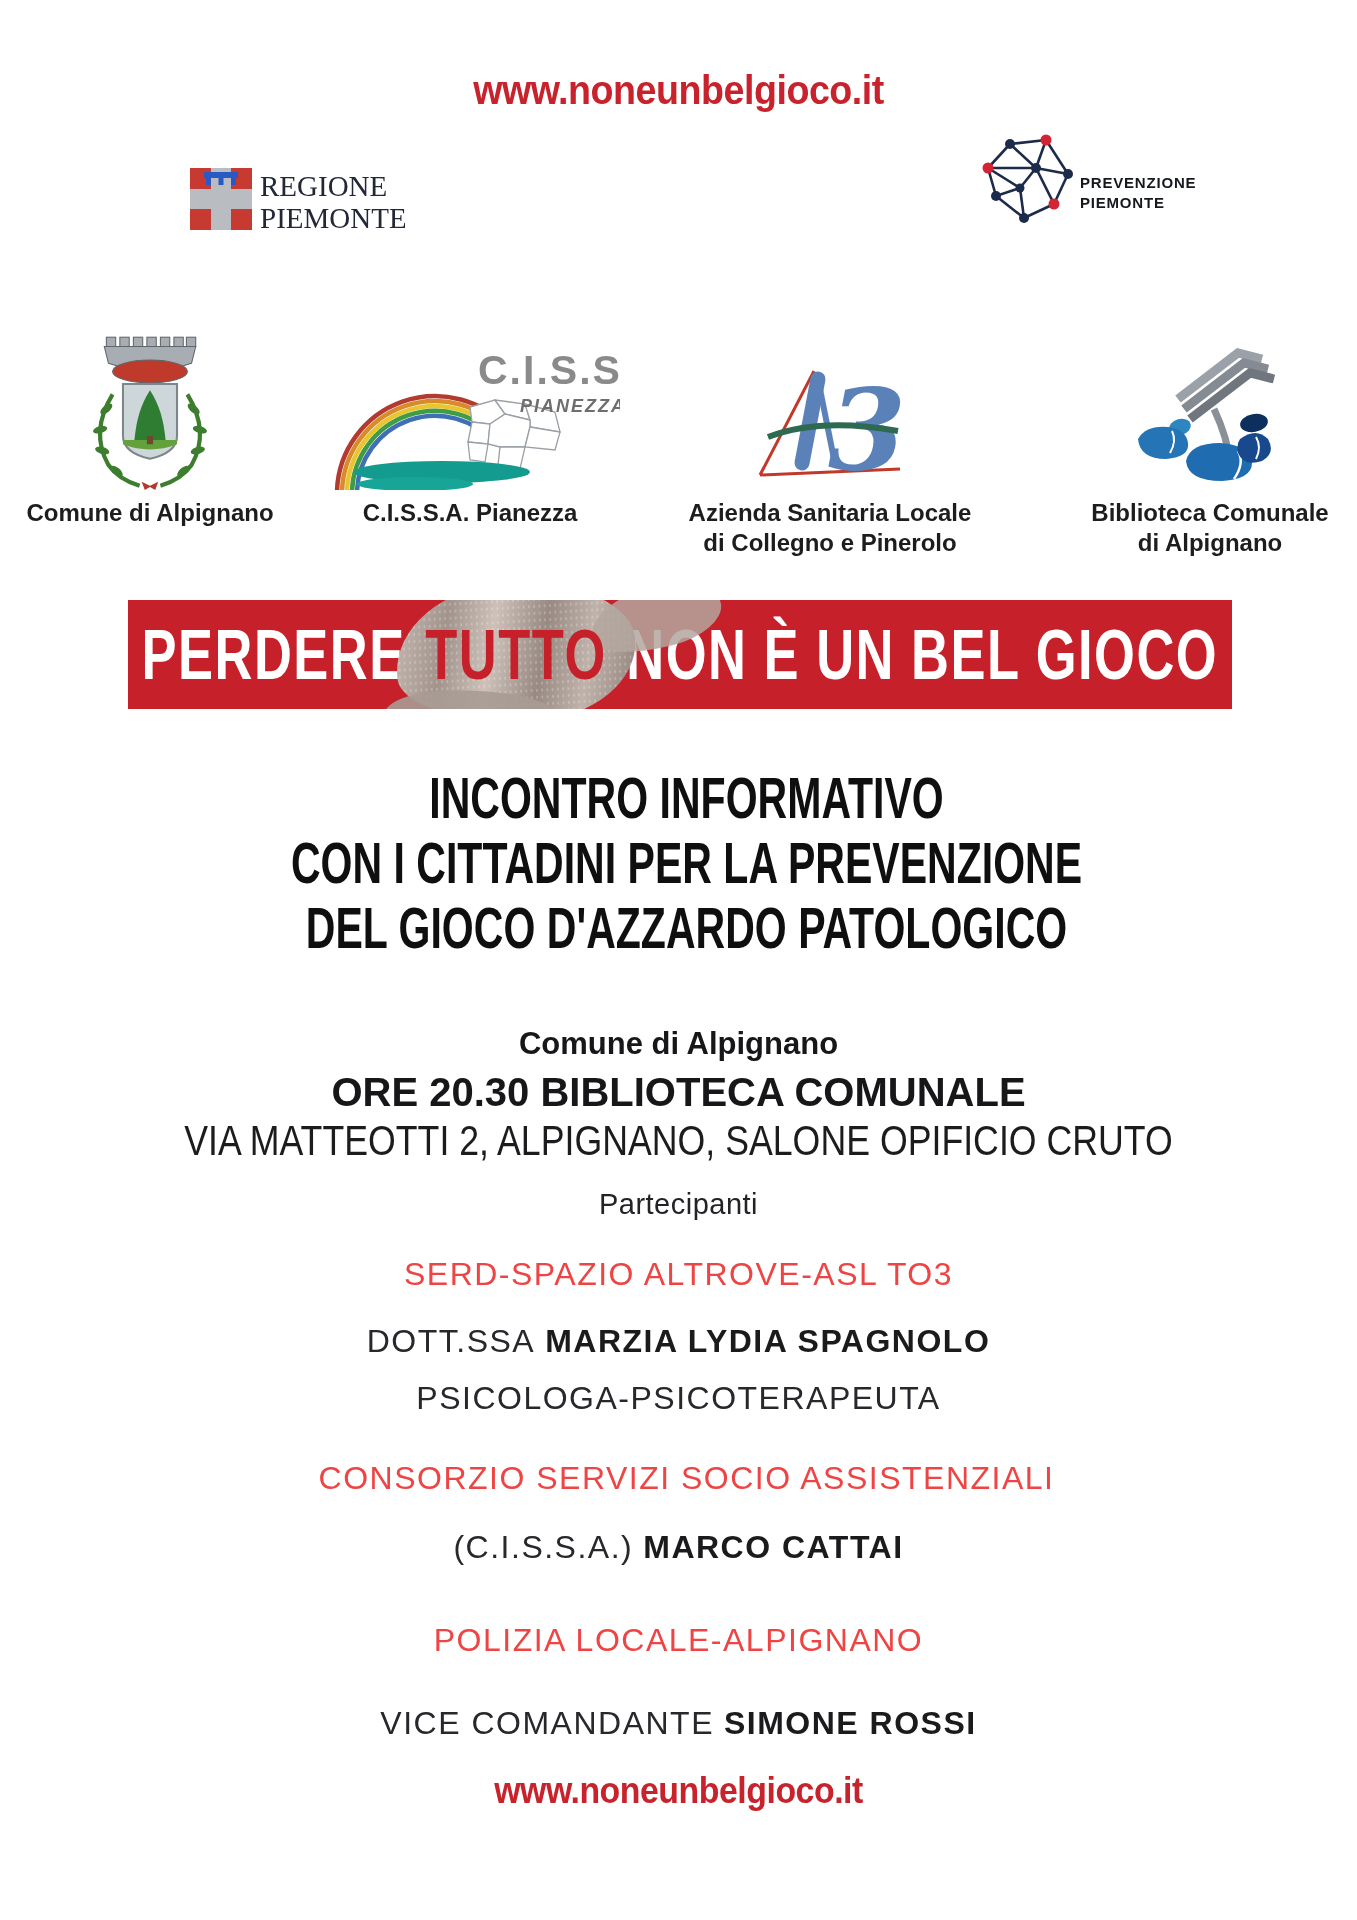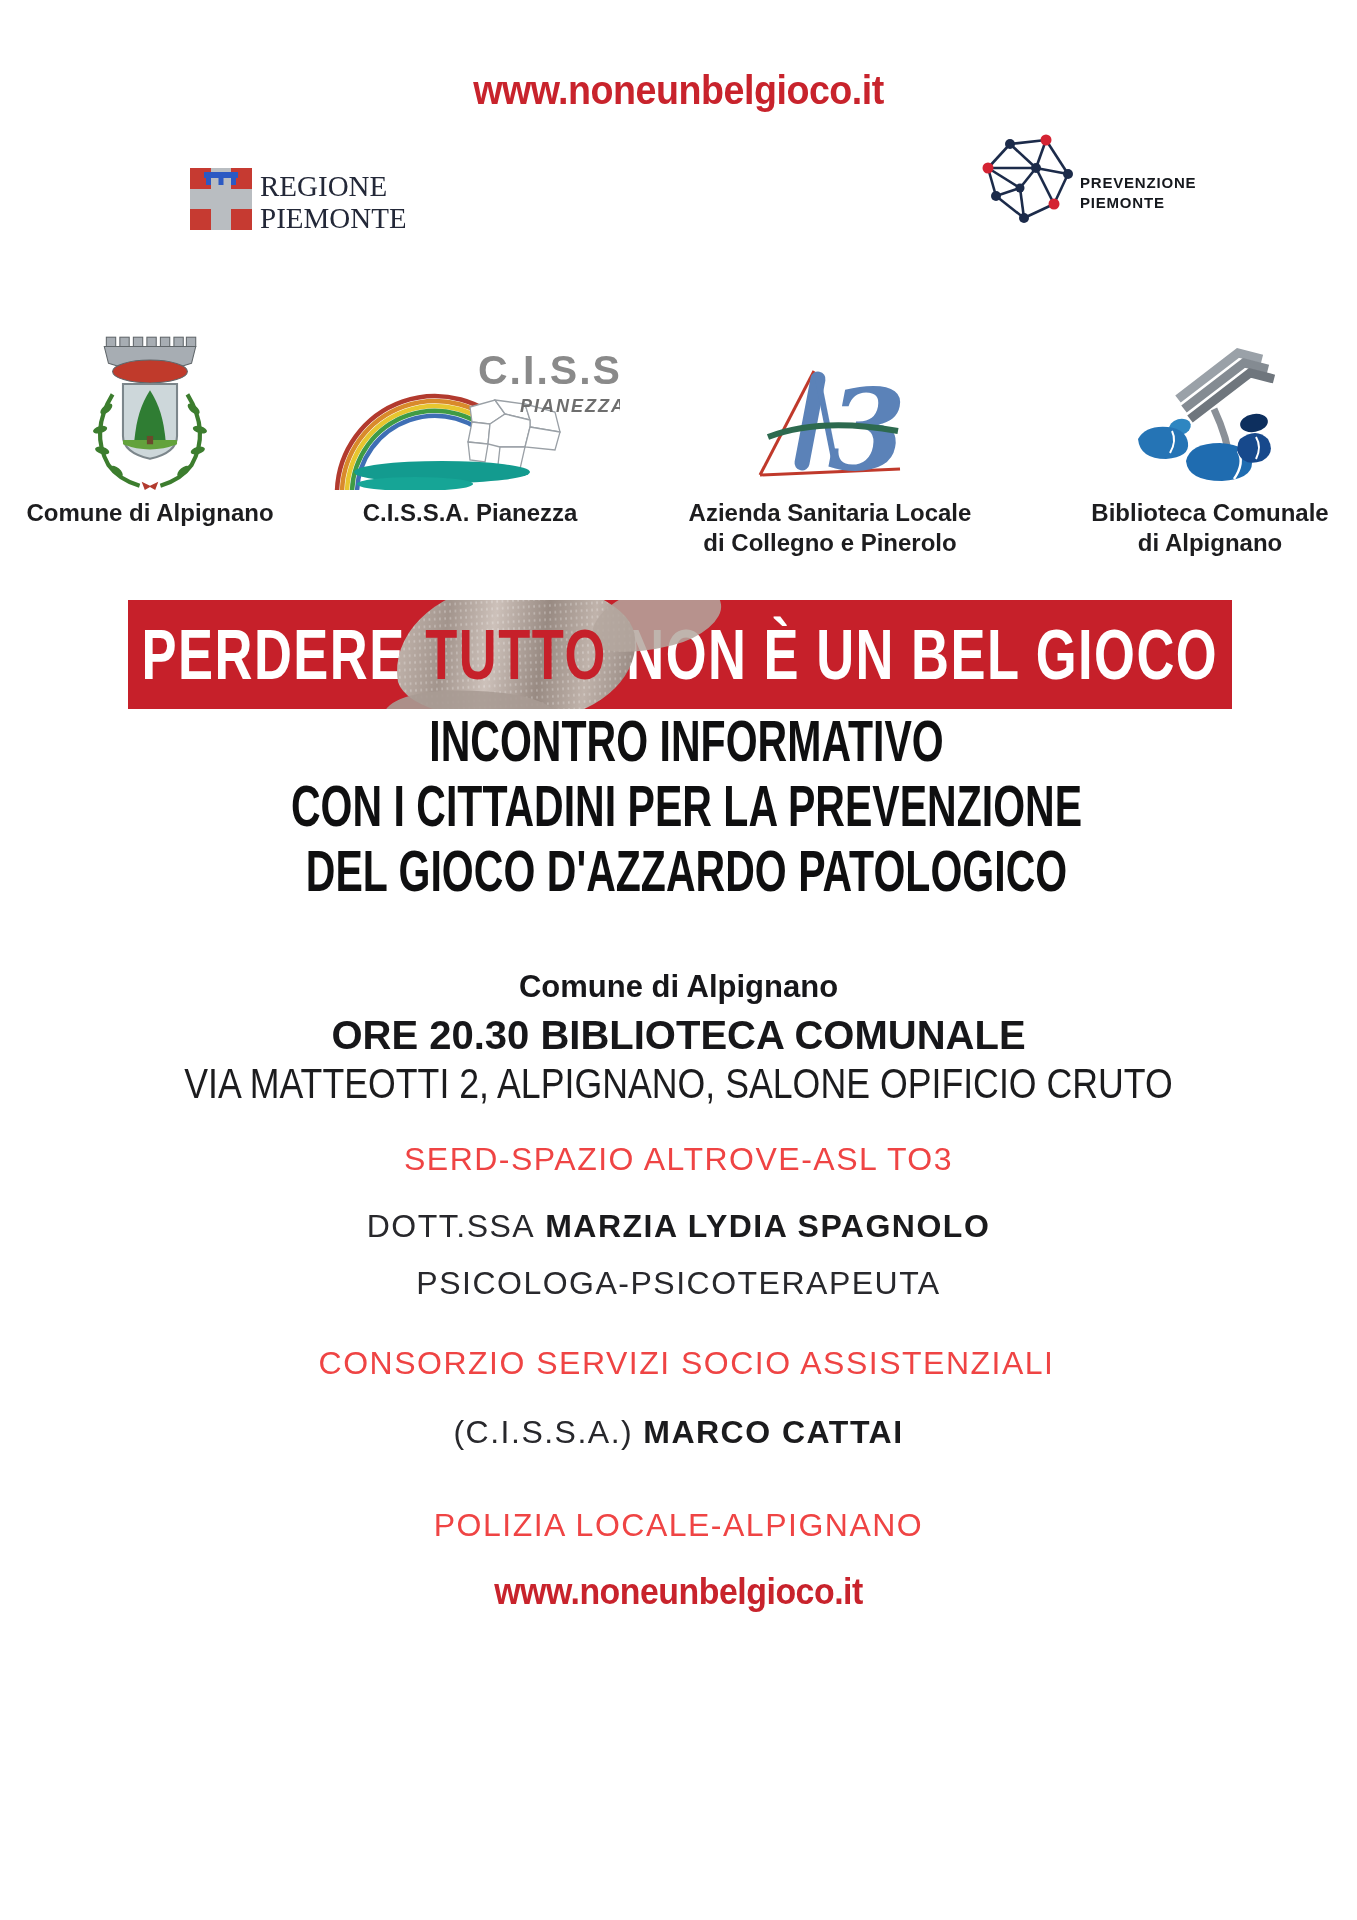--- a/index.html
+++ b/index.html
@@ -54,21 +54,21 @@
     background:#b4a79f;border-radius:50% 50% 40% 60%/60% 55% 45% 40%;
     transform:rotate(-8deg);opacity:.85;
   }
   .smear::before{
     content:"";position:absolute;left:-6%;bottom:-16%;width:72%;height:40%;
     background:#a99b93;border-radius:45% 55% 50% 50%/50% 50% 60% 40%;
     transform:rotate(3deg);opacity:.9;
   }
   .scratched{position:relative;color:#c6202a;}
   
-  .headline{padding-left:16px;}
+  .headline{margin-top:57px;padding-left:16px;}
   .headline .ln{font-size:57px;line-height:65px;font-weight:700;color:#0f0f10;transform:scaleX(0.72);}
   
   .event{margin-top:60px;}
   .event-org{font-size:31px;line-height:46px;font-weight:700;color:#17171a;}
   .event-date,.event-time{font-size:40px;line-height:50px;font-weight:700;color:#17171a;}
   .event-addr{font-size:42px;line-height:47px;font-weight:400;color:#1c1c1e;transform:scaleX(0.85);}
   
   .part-heading{margin-top:22px;font-size:29px;line-height:36px;letter-spacing:.5px;color:#232327;}
   .porg{font-size:32px;line-height:40px;letter-spacing:1.5px;color:#ef4444;}
   .pname-line{font-size:32px;line-height:42px;letter-spacing:1.5px;color:#28282c;}
@@ -264,30 +264,34 @@
     <div class="ln">DEL GIOCO D'AZZARDO PATOLOGICO</div>
   </div>
 
   <div class="event">
     <div class="ln event-org">Comune di Alpignano</div>
     <div class="ln event-time">ORE 20.30 BIBLIOTECA COMUNALE</div>
     <div class="ln event-addr">VIA MATTEOTTI 2, ALPIGNANO, SALONE OPIFICIO CRUTO</div>
   </div>
 
   <div class="participants">
+    <div class="ln part-heading">Partecipanti</div>
 
     <div class="ln porg mt32">SERD-SPAZIO ALTROVE-ASL TO3</div>
     <div class="ln pname-line mt26">
       <span class="role">DOTT.SSA</span><span class="pname">MARZIA LYDIA SPAGNOLO</span>
     </div>
     <div class="ln pqual mt16">PSICOLOGA-PSICOTERAPEUTA</div>
 
     <div class="ln porg mt40">CONSORZIO SERVIZI SOCIO ASSISTENZIALI</div>
     <div class="ln pname-line mt28">
       <span class="role">(C.I.S.S.A.)</span><span class="pname">MARCO CATTAI</span>
     </div>
 
     <div class="ln porg mt52">POLIZIA LOCALE-ALPIGNANO</div>
+    <div class="ln pname-line mt42">
+      <span class="role">VICE COMANDANTE</span><span class="pname">SIMONE ROSSI</span>
+    </div>
   </div>
 
   <div class="ln bottom-url">www.noneunbelgioco.it</div>
 
 </div>
 
 </body></html>

